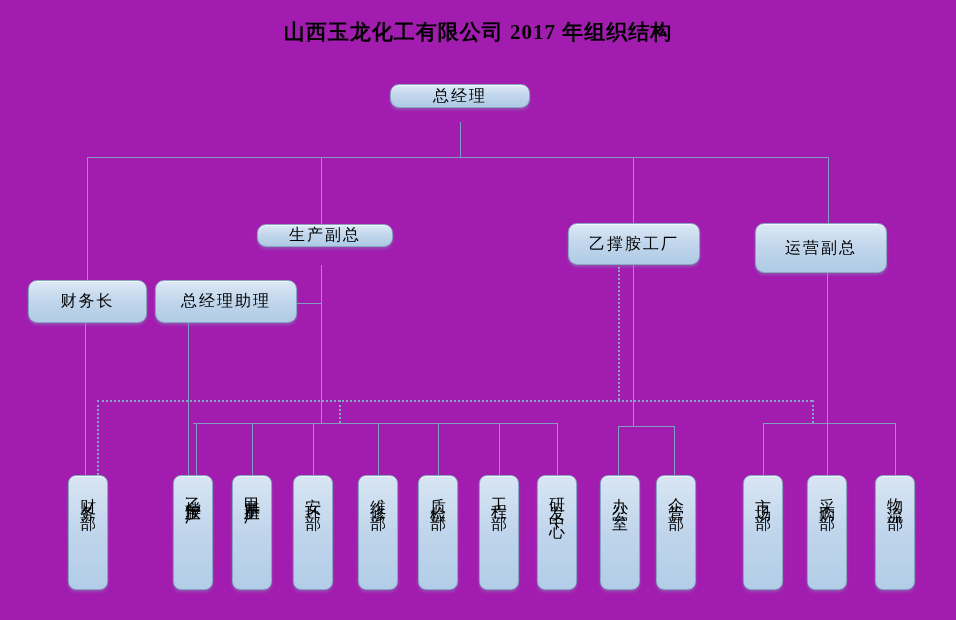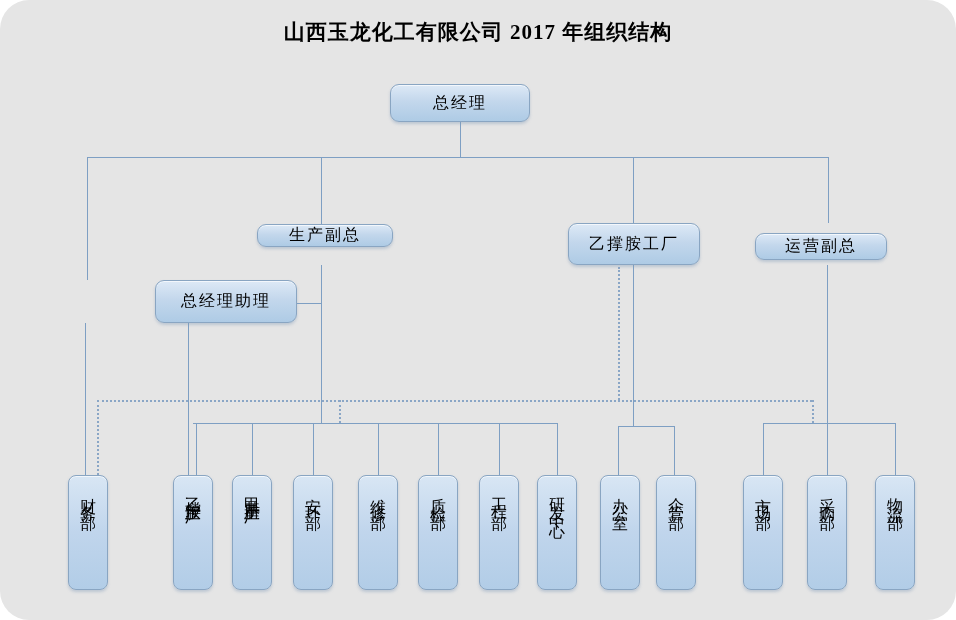--- a/index.html
+++ b/index.html
@@ -1,23 +1,22 @@
 <!DOCTYPE html>
 <html><head>
 <meta charset="utf-8">
 <style>
   html, body { margin: 0; padding: 0; background: #ffffff; }
   .stage {
     position: relative;
     width: 956px;
     height: 620px;
-    background: #e5e5e5;
+    background: #a21caf;
     font-family: "Liberation Serif", "DejaVu Serif", serif;
     overflow: hidden;
-    border-radius: 29px;
   }
   .title {
     position: absolute;
     left: 0; top: 18px;
     width: 956px;
     text-align: center;
     font-size: 21px;
     font-weight: bold;
     color: #000000;
     letter-spacing: 1px;
@@ -107,24 +106,25 @@
   <div class="hline" style="left:763px; top:423px; width:132px;"></div>
   <div class="vline" style="left:763px; top:423px; height:52px;"></div>
   <div class="vline" style="left:895px; top:423px; height:52px;"></div>
 
   <div class="dotv" style="left:618px; top:267px; height:133px;"></div>
   <div class="doth" style="left:97px;  top:400px; width:715px;"></div>
   <div class="dotv" style="left:97px;  top:400px; height:75px;"></div>
   <div class="dotv" style="left:339px; top:400px; height:23px;"></div>
   <div class="dotv" style="left:812px; top:400px; height:23px;"></div>
 
-  <div class="node" style="left:390px; top:84px;  width:140px; height:38px;">总经理</div>
+  <div class="node" style="left:390px; top:84px;  width:140px; height:24px;">总经理</div>
   <div class="node" style="left:257px; top:224px; width:136px; height:23px;">生产副总</div>
   <div class="node" style="left:568px; top:223px; width:132px; height:42px;">乙撑胺工厂</div>
-  <div class="node" style="left:755px; top:233px; width:132px; height:27px;text-align:right;">运营副总</div>
+  <div class="node" style="left:755px; top:223px; width:132px; height:50px;text-align:right;">运营副总</div>
+  <div class="node" style="left:28px;  top:280px; width:119px; height:43px;">财务长</div>
   <div class="node" style="left:155px; top:280px; width:142px; height:43px;">总经理助理</div>
 
   <div class="vnode" style="left:68px;  top:475px;">
       <span>财务部</span>
     </div>
   <div class="vnode tight" style="left:173px; top:475px;">
       <span>乙撑胺工厂</span>
     </div>
   <div class="vnode tight" style="left:232px; top:475px;">
       <span>甲基肼工厂</span>

